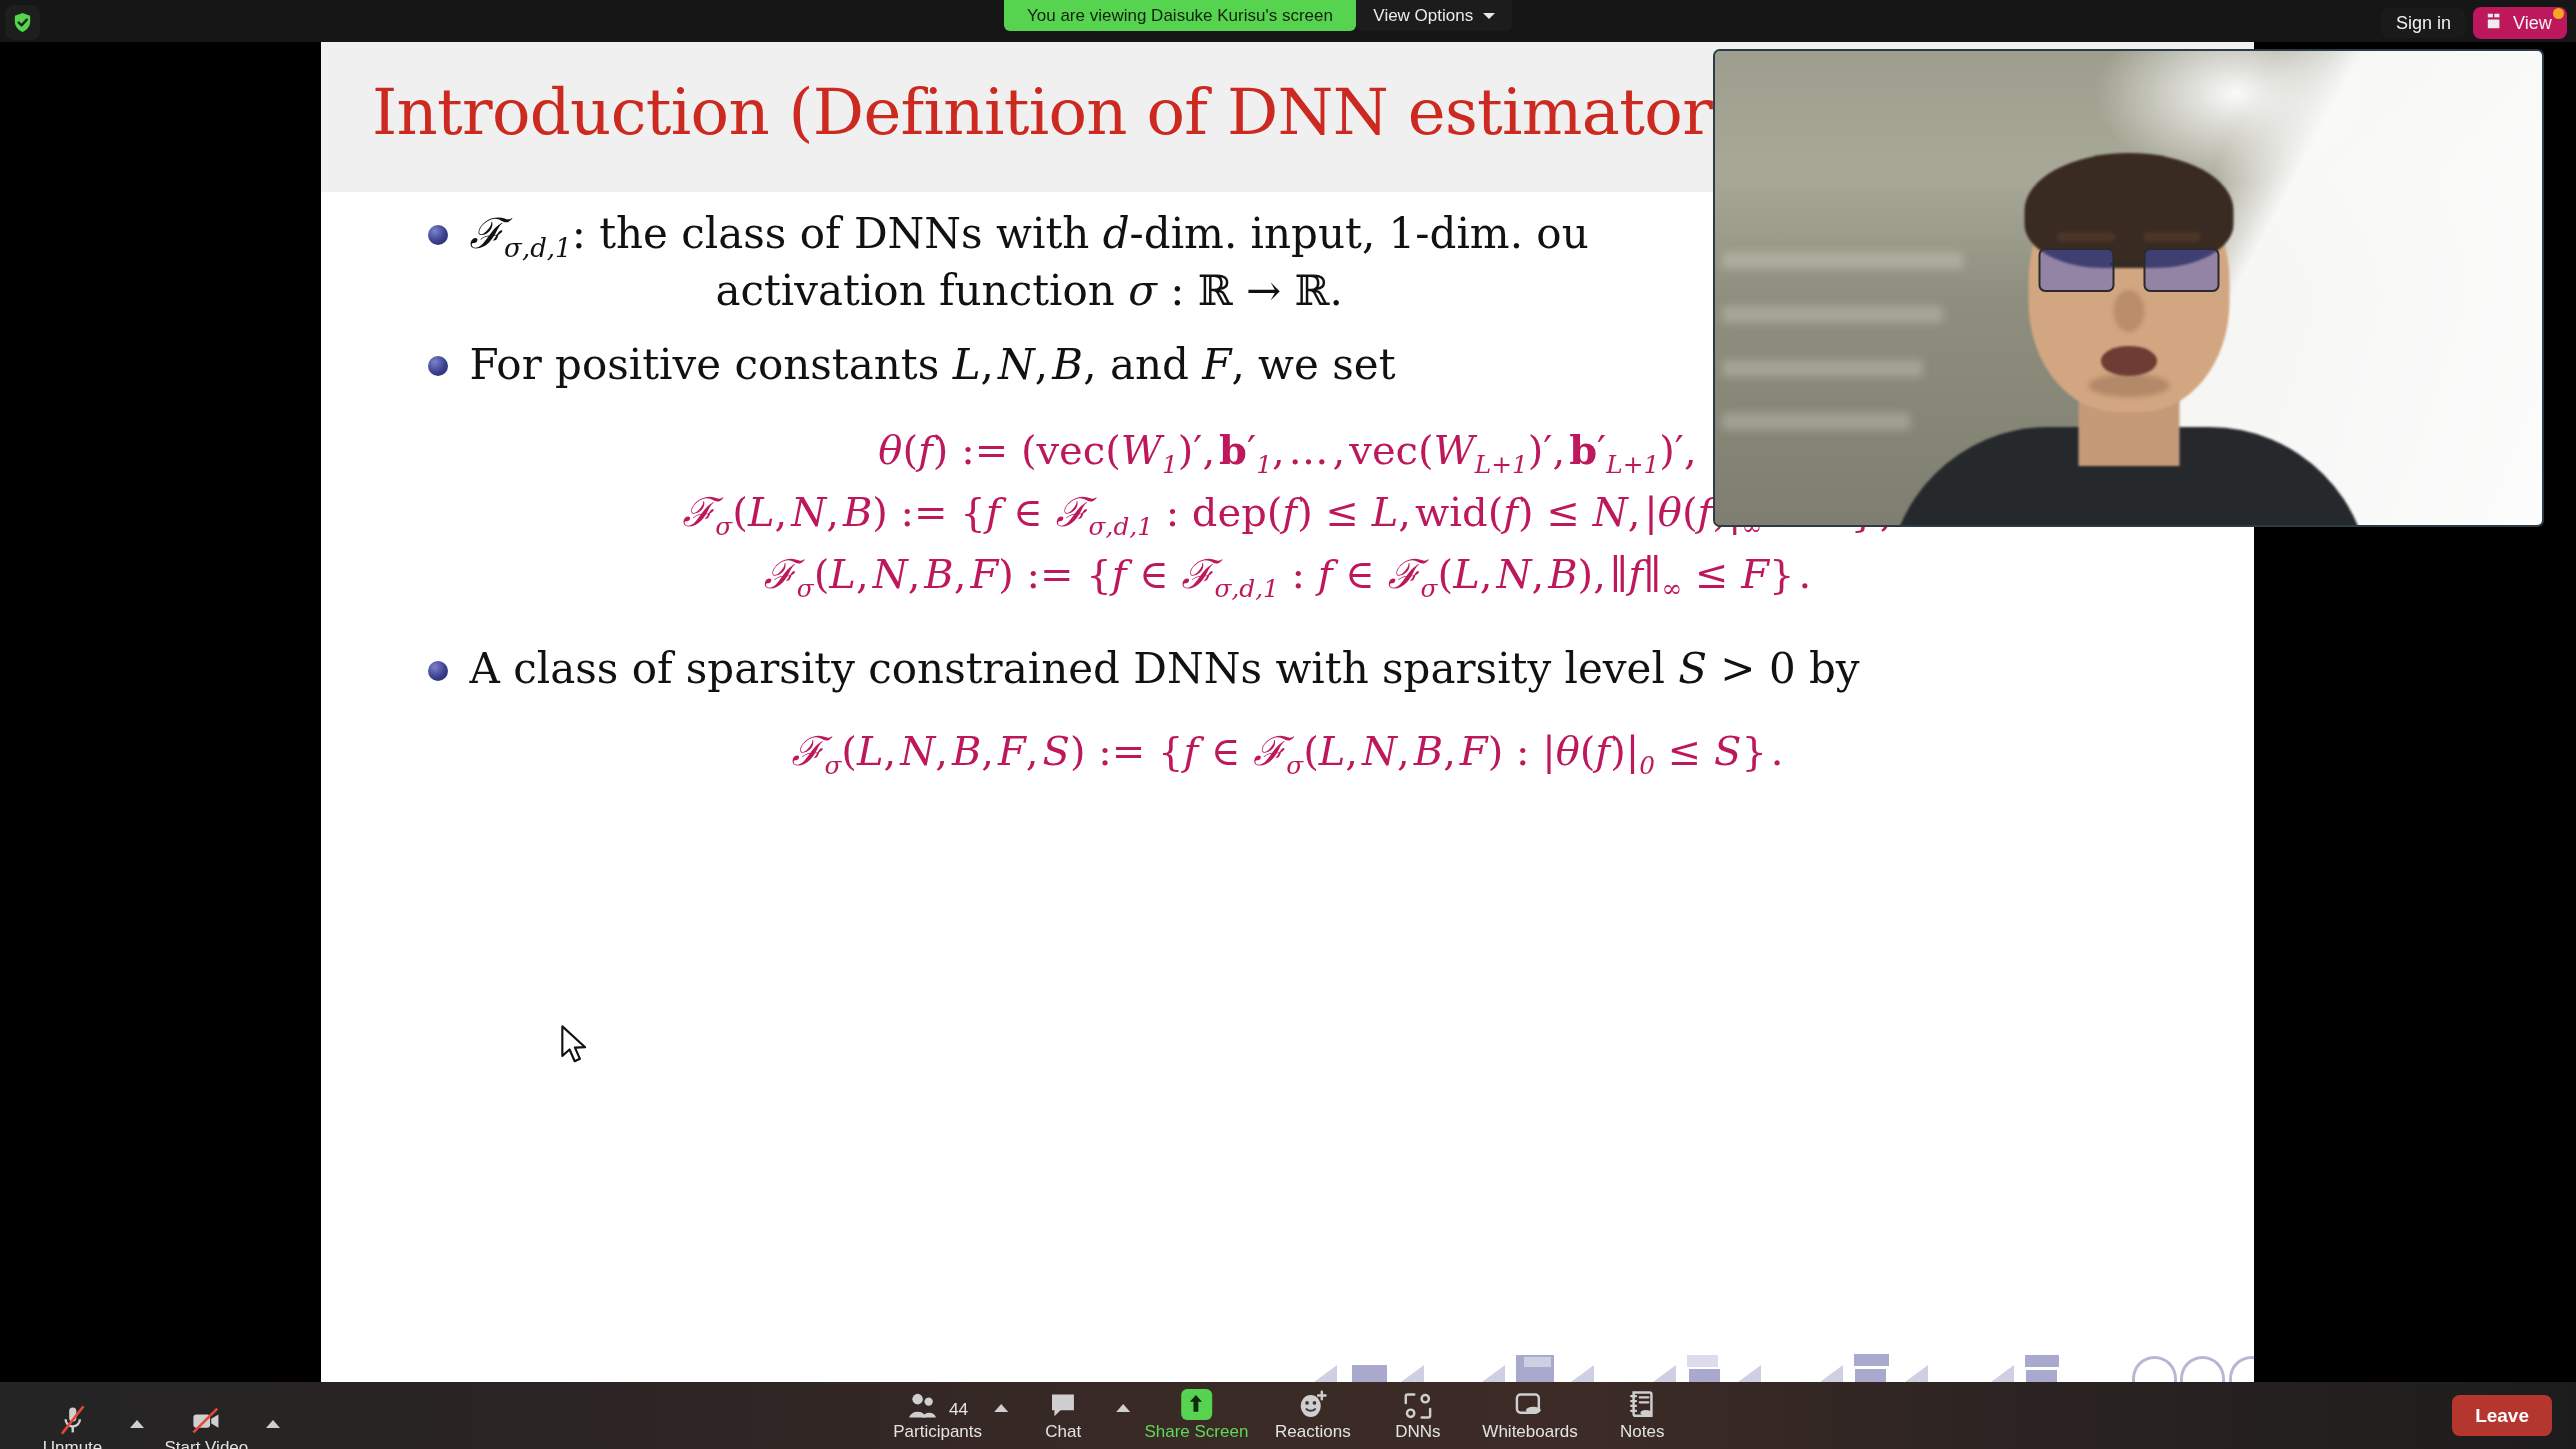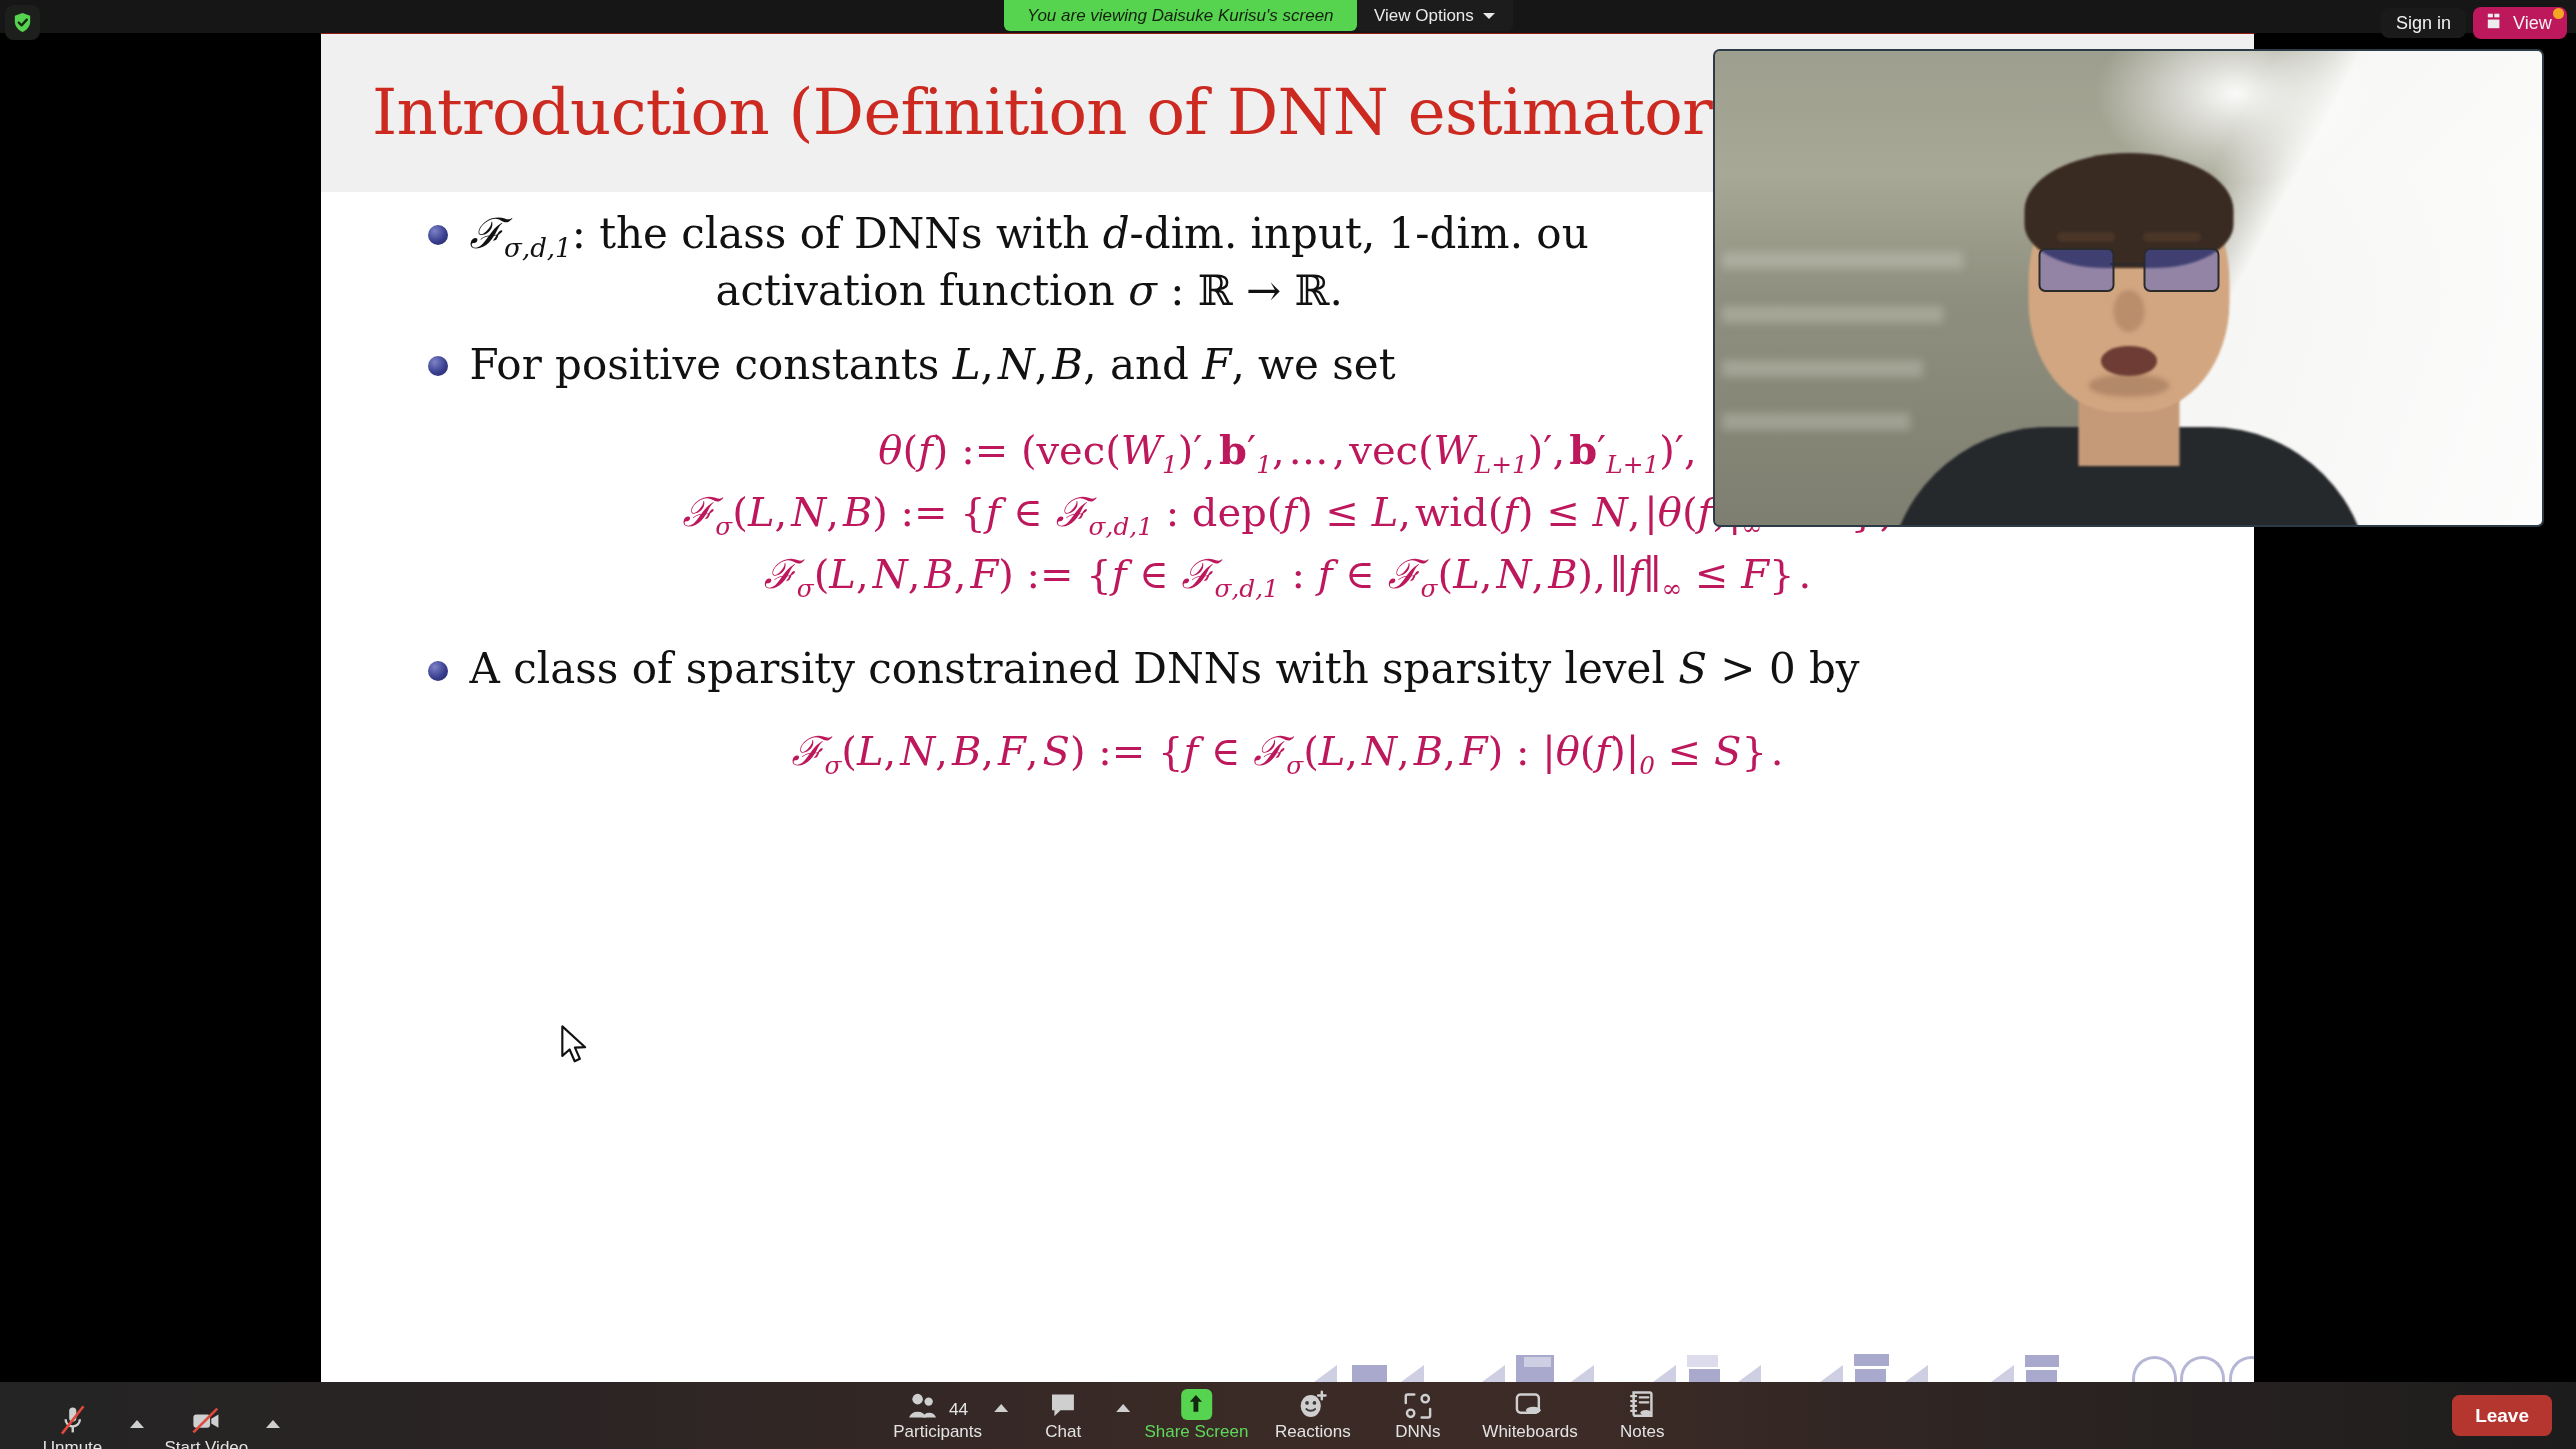--- a/index.html
+++ b/index.html
@@ -1,32 +1,32 @@
 <!DOCTYPE html>
 <html style="font-size:10.7px"><head>
 <meta charset="utf-8">
 <style>
   html,body{margin:0;padding:0;background:#0a0a0a;}
   body{width:2576px;height:1449px;overflow:hidden;font-family:"Liberation Sans",sans-serif;}
   .app{position:relative;width:2576px;height:1449px;background:#000;overflow:hidden;}
 
   
-  .topbar{position:absolute;left:0;top:0;width:2576px;height:33px;background:#161616;z-index:40;}
+  .topbar{position:absolute;left:0;top:0;width:2576px;height:42px;background:#161616;z-index:40;}
   .shield{position:absolute;left:5.4px;top:5.4px;width:35px;height:35px;border-radius:8.7px;background:#1d1f1d;
           display:flex;align-items:center;justify-content:center;}
   .topright{position:absolute;right:9.4px;top:4px;height:38px;display:flex;align-items:center;gap:6.7px;}
   .tb-btn{display:flex;align-items:center;gap:6.7px;padding:6px 14.8px;border-radius:8px;background:#be185d;
           color:#f2f2f2;font-size:18px;line-height:1;position:relative;}
   .tb-btn.plain{background:#1a1a1a;}
   .badge-dot{position:absolute;right:2.7px;top:1.3px;width:11.4px;height:11.4px;border-radius:50%;background:#f5a623;}
 
   
   .banner-wrap{position:absolute;left:1004px;top:0;display:flex;align-items:stretch;z-index:45;height:31px;}
   .banner{background:#57d44f;color:#13220f;font-size:17px;display:flex;align-items:center;
-          padding:0 23px;border-radius:0 0 6px 6px;white-space:nowrap;font-style:italic;}
+          padding:0 23px;border-radius:0 0 6px 6px;white-space:nowrap;}
   .viewopts{background:#1c1c1c;color:#eaeaea;font-size:17px;display:flex;align-items:center;gap:9.4px;
             padding:0 17.4px;border-radius:0 0 6px 6px;white-space:nowrap;}
   .chev{display:inline-block;width:0;height:0;border-left:6px solid transparent;border-right:6px solid transparent;
         border-top:6.7px solid #e8e8e8;}
 
   
   .stage{position:absolute;left:0;top:0;width:2576px;height:1382px;background:#000;}
   .slide{position:absolute;left:321px;top:0;width:1933px;height:1382px;background:#ffffff;overflow:hidden;}
   .slide-headbar{position:absolute;left:0;top:0;width:100%;height:34px;background:#941b11;}
   .slide-titleband{position:absolute;left:0;top:34px;width:100%;height:158px;background:#f0f0f0;}

